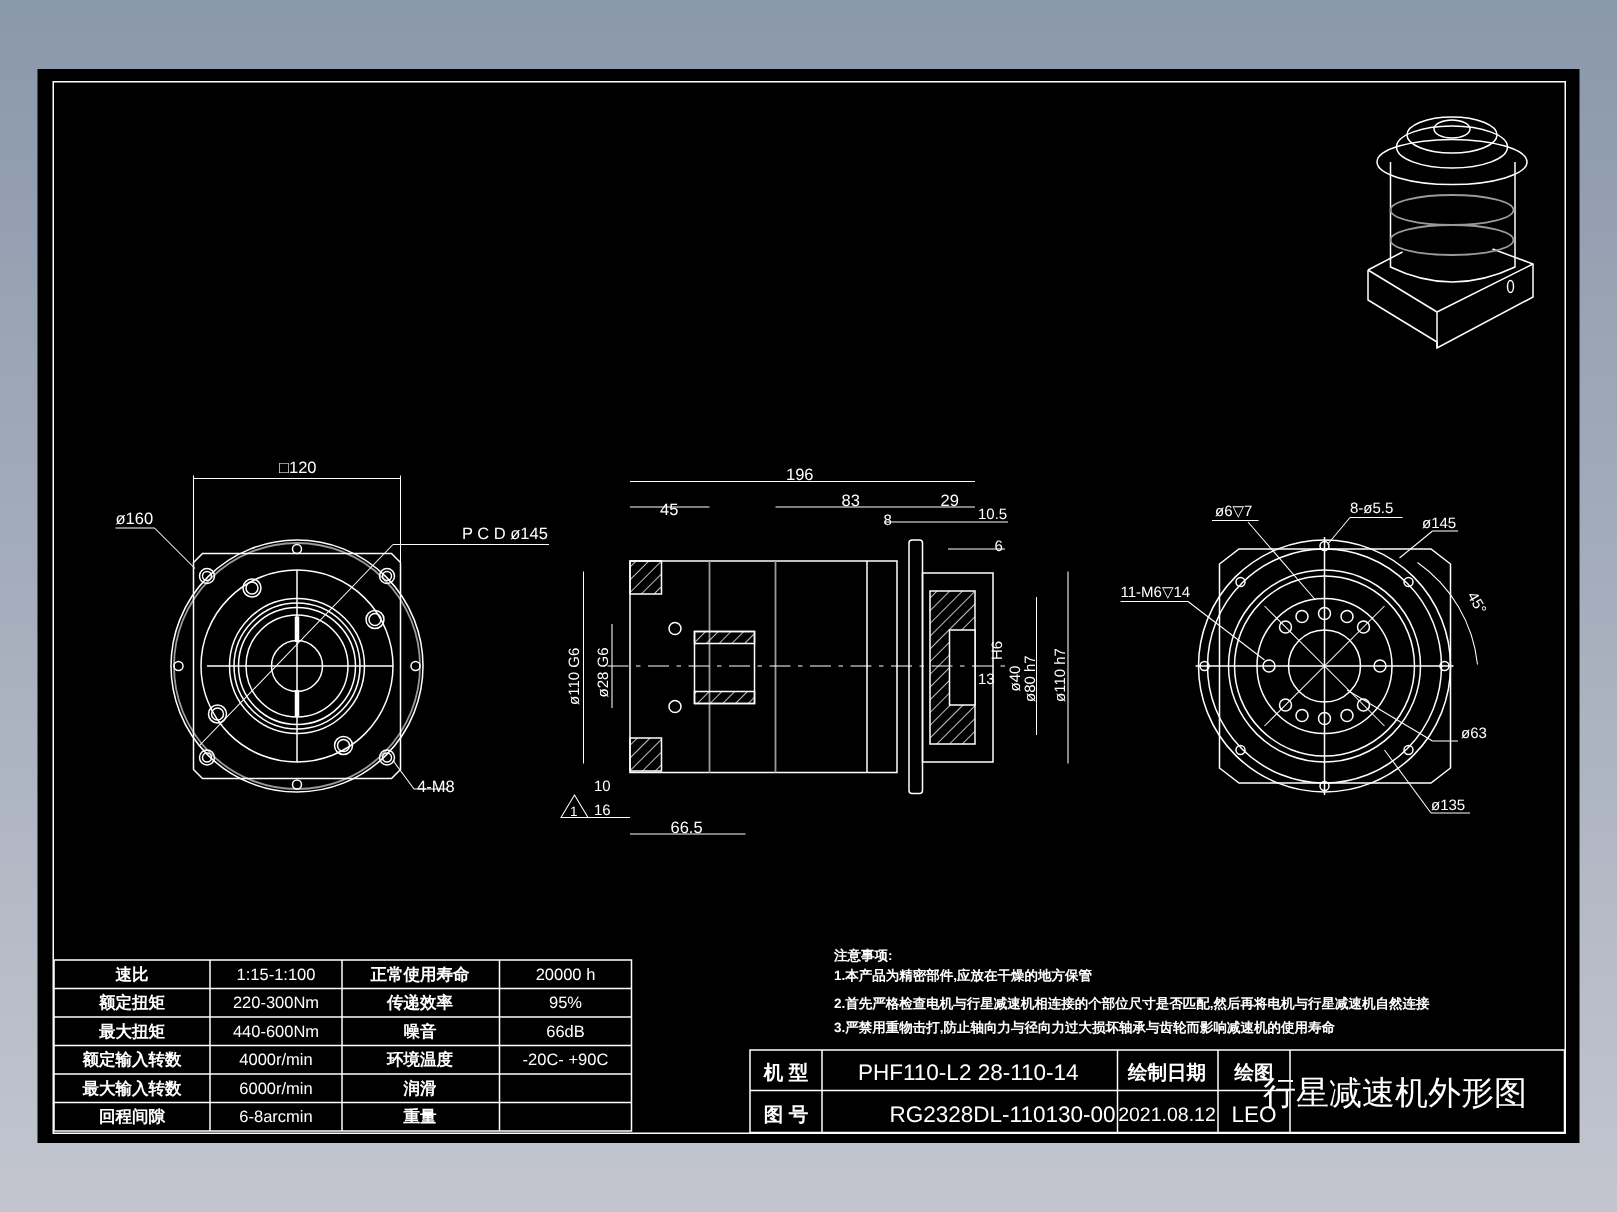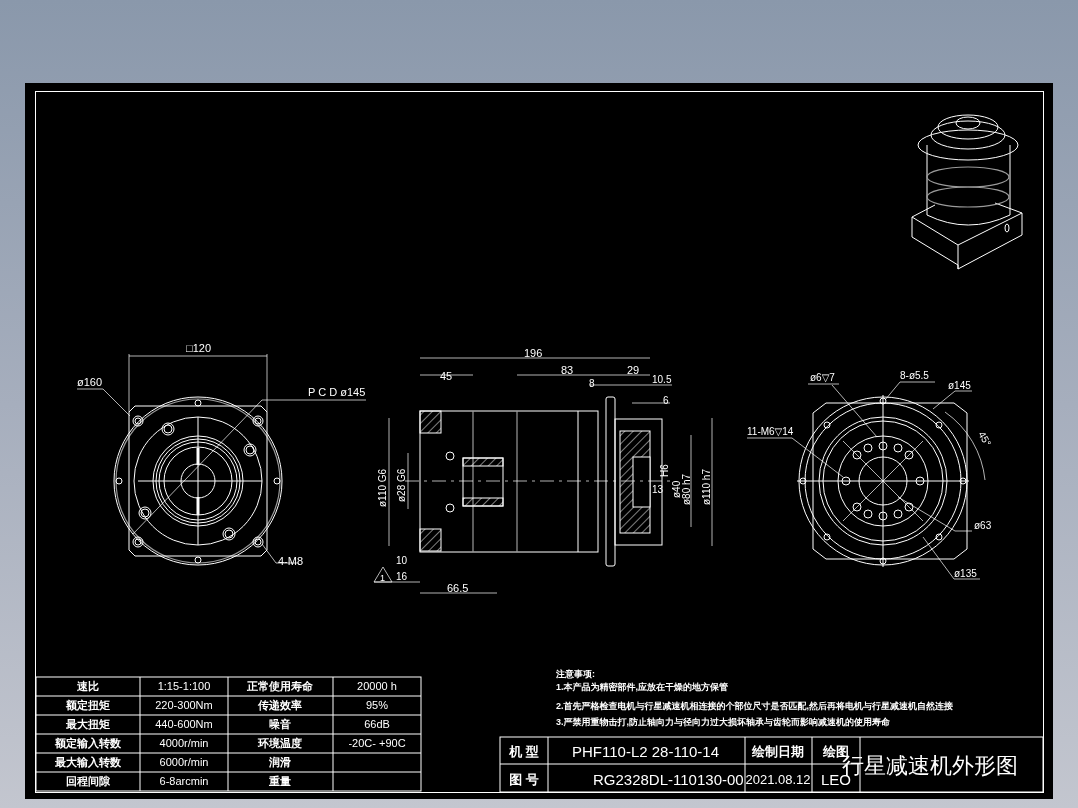--- a/index.html
+++ b/index.html
@@ -4,21 +4,20 @@
 <style>
   html, body { margin:0; padding:0; }
   body {
     width:1078px; height:808px; overflow:hidden; position:relative;
     background: linear-gradient(180deg, #8a98ab 0%, #a6aebd 50%, #c3c6cf 100%);
     font-family: "DejaVu Sans Mono", monospace;
   }
   #sheet {
     position:absolute; left:25px; top:46px; width:1028px; height:716px;
     background:#000;
-    margin-top:37px;
   }
   #drawing { position:absolute; left:0; top:0; }
   svg text { font-family:"Liberation Sans", sans-serif; fill:#fff; }
   .ln { stroke:#fff; fill:none; stroke-width:1; }
   .gr { stroke:#9a9a9a; fill:none; stroke-width:1.2; }
   .thin { stroke:#fff; fill:none; stroke-width:0.7; }
   .hatch { fill:url(#hatch); stroke:#fff; stroke-width:1; }
 </style>
 </head>
 <body>

